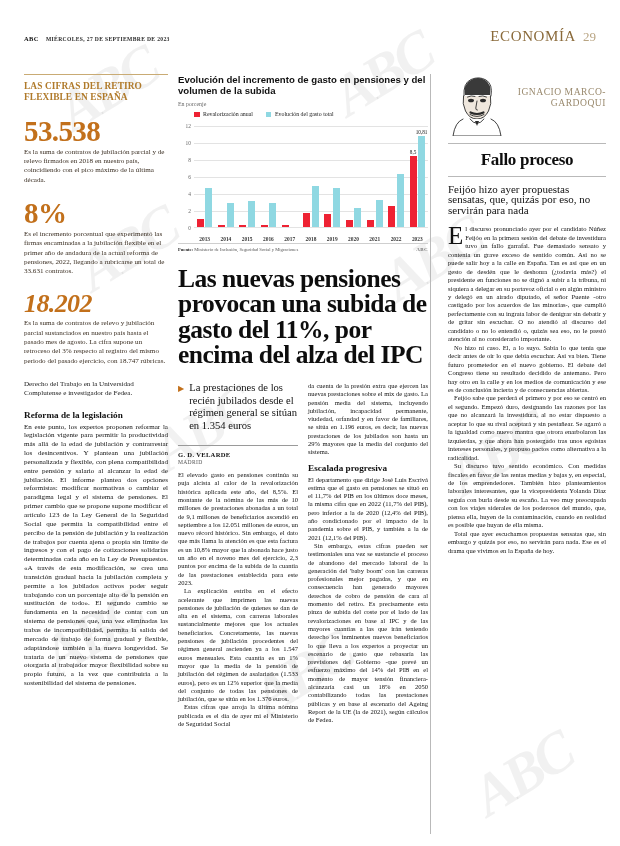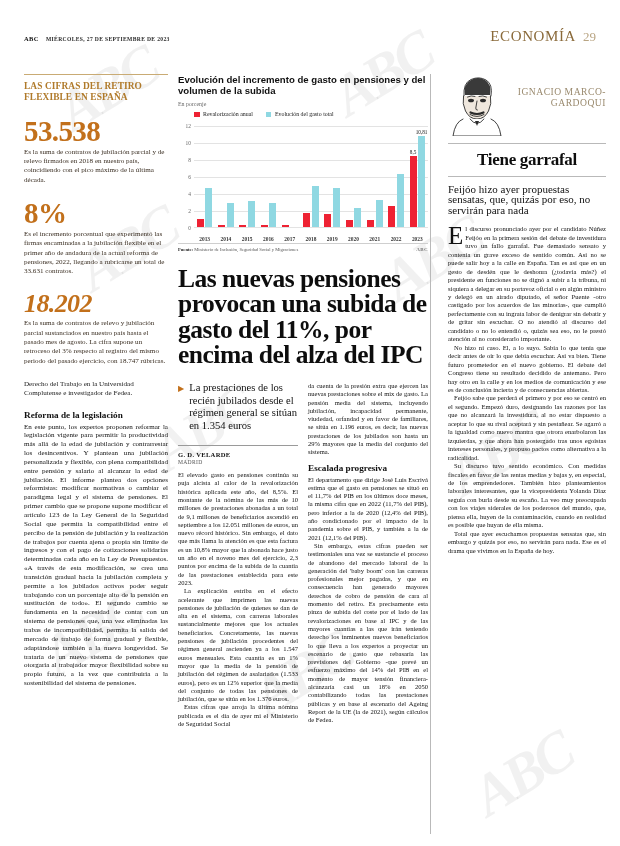--- a/index.html
+++ b/index.html
@@ -425,21 +425,21 @@
             <path d="M15 45 q-8 3 -10 17 h48 q-2 -14 -10 -17" fill="#fff" stroke="#2b2b2b"></path>
             <path d="M22 45 q7 9 14 0" fill="#fff" stroke="#2b2b2b"></path>
             <path d="M27 47 l2 5 l2 -5" fill="#2b2b2b" stroke="none"></path>
           </g>
         </svg>
       </div>
       <div class="op-author">IGNACIO MARCO-GARDOQUI</div>
     </div>
 
     <div class="op-rule"></div>
-    <div class="op-title">Tiene garrafal</div>
+    <div class="op-title">Fallo proceso</div>
     <div class="op-rule"></div>
 
     <div class="op-standfirst">Feijóo hizo ayer propuestas sensatas, que, quizás por eso, no servirán  para nada</div>
 
     <div class="op-body">
       <p class="dropcap">El discurso pronunciado ayer por el candidato Núñez Feijóo en la primera sesión del debate de investidura tuvo un fallo garrafal. Fue demasiado sensato y contenía un grave exceso de sentido común. Así no se puede salir hoy a la calle en España. Tan es así que en un gesto de desdén que le deshonra (¿todavía más?) el presidente en funciones no se dignó a subir a la tribuna, ni siquiera a delegar en su portavoz oficial o en algún ministro y delegó en un airado diputado, el señor Puente -otro castigado por los acuerdos de las minorías-, que cumplió perfectamente con su ingrata labor de denigrar sin debatir y de gritar sin escuchar. O no atendió al discurso del candidato o no lo entendió o, quizás sea eso, no le prestó atención al no considerarlo importante.</p>
       <p>No hizo ni caso. El, a lo suyo. Sabía lo que tenía que decir antes de oír lo que debía escuchar. Así va bien. Tiene futuro prometedor en el nuevo gobierno. El debate del Congreso tiene su resultado decidido de antemano. Pero hay otro en la calle y en los medios de comunicación y ese es de conclusión incierta y de consecuencias abiertas.</p>
       <p>Feijóo sabe que perderá el primero y por eso se centró en el segundo. Empezó duro, designando las razones por las que no alcanzará la investidura, al no estar dispuesto a aceptar lo que su rival aceptará y sin pestañear. Se agarró a la igualdad como nuevo mantra que otrora enarbolaron las izquierdas, y que ahora han postergado tras unos egoístas intereses personales, y propuso pactos como alternativa a la radicalidad.</p>
       <p>Su discurso tuvo sentido económico. Con  medidas fiscales en favor de las rentas medias y bajas y, en especial, de los emprendedores. También hizo planteamientos laborales interesantes, que la vicepresidenta Yolanda Díaz seguía con burla desde su escaño. La veo muy preocupada con los viajes siderales de los poderosos del mundo, que, piensa ella, huyen de la contaminación, cuando en realidad es posible que huyan de ella misma.</p>
       <p>Total que ayer escuchamos propuestas sensatas que, sin embargo y quizás por eso, no servirán para nada. Ese es el drama que vivimos en la España de hoy.</p>

